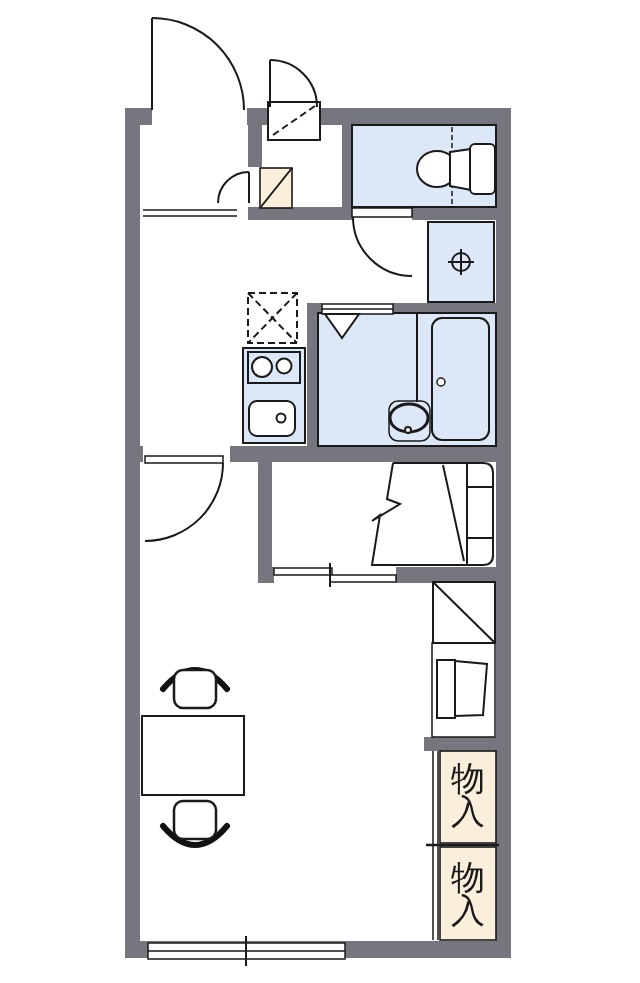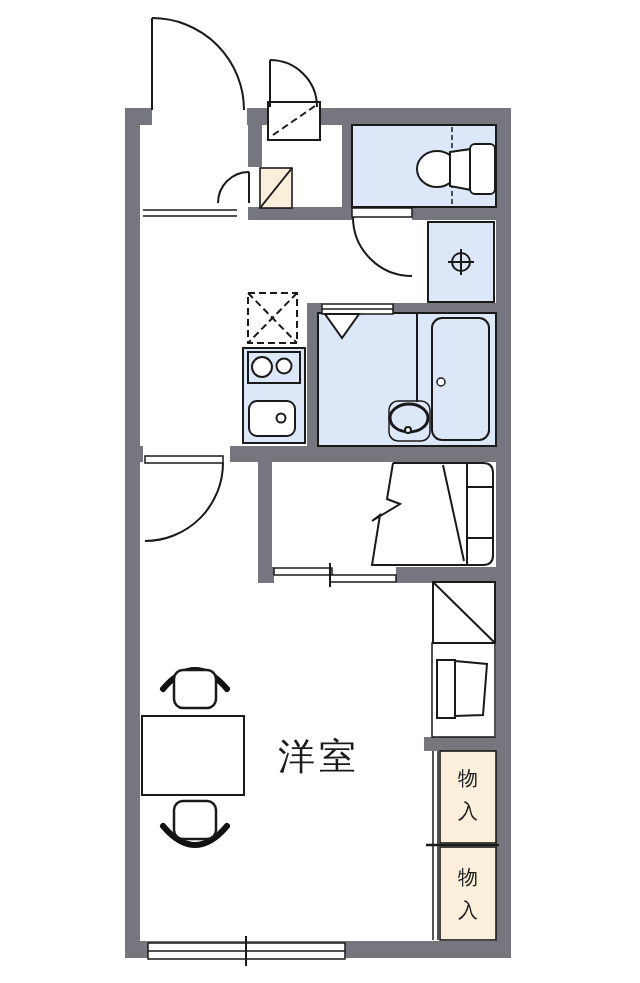--- a/index.html
+++ b/index.html
@@ -12,21 +12,21 @@
   .s2 {stroke:#1a1a1a;stroke-width:2;fill:#ffffff;}
   .s2n{stroke:#1a1a1a;stroke-width:2;fill:none;}
   .thin{stroke:#1a1a1a;stroke-width:1.5;fill:#ffffff;}
   .thinn{stroke:#1a1a1a;stroke-width:1.5;fill:none;}
   .dashbox{stroke:#1a1a1a;stroke-width:2;fill:#ffffff;stroke-dasharray:7 4;}
   .dashln{stroke:#1a1a1a;stroke-width:2;fill:none;stroke-dasharray:7 4;}
   .dashln2{stroke:#1a1a1a;stroke-width:1.5;fill:none;stroke-dasharray:5 3;}
   .back{stroke:#111111;stroke-width:6;fill:none;stroke-linecap:round;}
   .lbl{position:absolute;color:#1a1a1a;}
   .lbl-room{left:278px;top:732px;font-size:37px;letter-spacing:4px;font-weight:500;}
-  .lbl-sto{left:450px;width:36px;text-align:center;font-size:20px;line-height:33px;
+  .lbl-sto{left:450px;width:36px;text-align:center;font-size:34px;line-height:33px;
            font-weight:500;word-break:break-all;}
   .lbl-sto.up{top:762px;} .lbl-sto.dn{top:861px;}
 </style>
 </head>
 <body>
 
 <div class="stage">
 <svg width="640" height="983" viewBox="0 0 640 983">
 
   <g fill="#76767E">
@@ -154,16 +154,15 @@
     <rect x="174" y="801" width="42" height="38" rx="9" fill="#ffffff" stroke="#1a1a1a" stroke-width="2.5"></rect>
   </g>
 
   <g>
     <rect class="thin" x="148" y="943" width="197" height="16"></rect>
     <line class="thinn" x1="148" y1="951" x2="345" y2="951"></line>
     <line class="s2n" x1="246" y1="936" x2="246" y2="966"></line>
   </g>
 </svg>
 
-  <div class="lbl lbl-room">洋室</div>
   <div class="lbl lbl-sto up">物入</div>
   <div class="lbl lbl-sto dn">物入</div>
 </div>
 
 </body></html>

